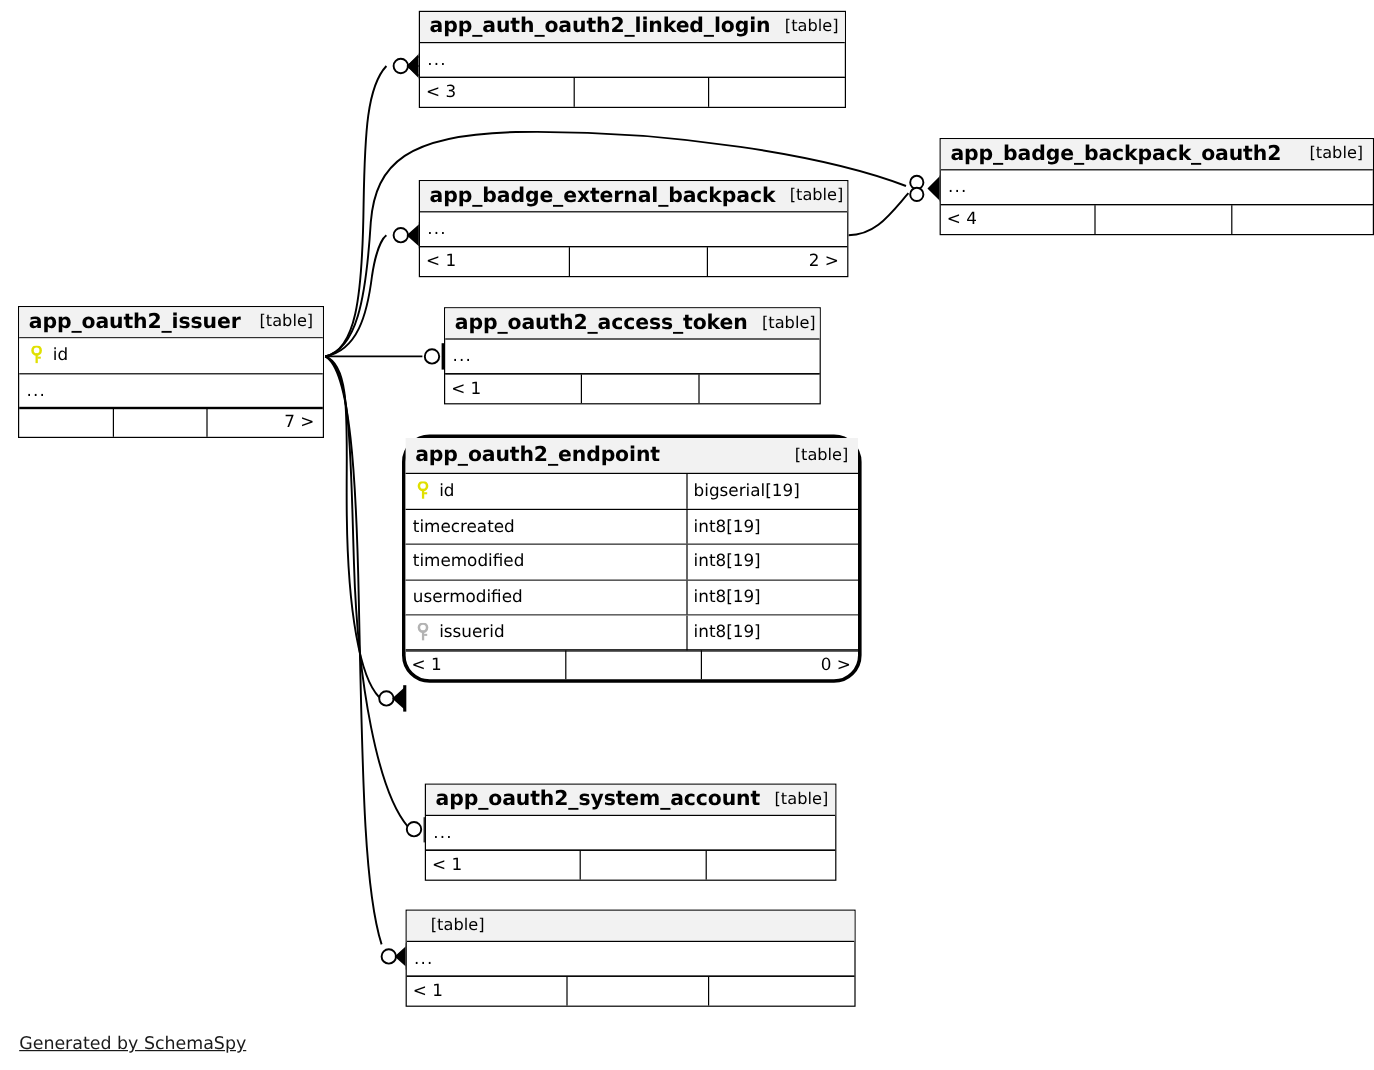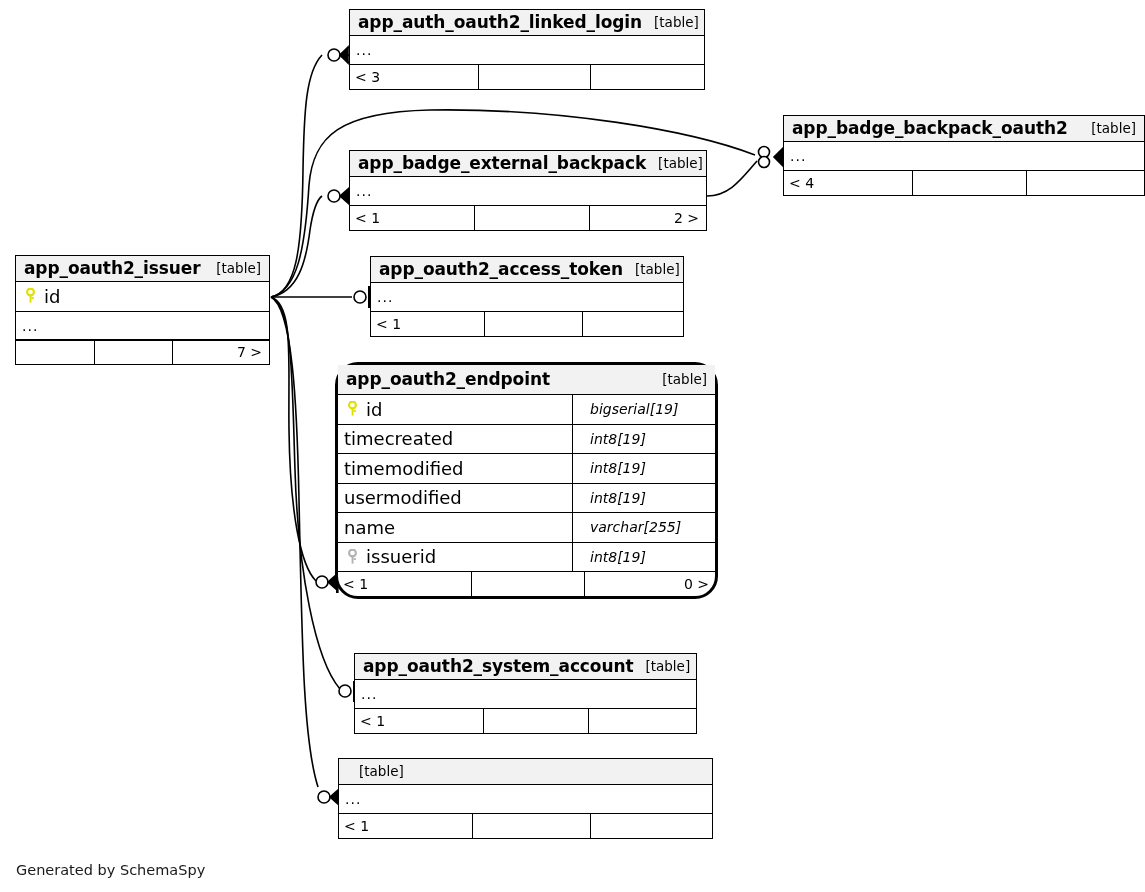--- a/index.html
+++ b/index.html
@@ -71,34 +71,33 @@
     background: #ffffff;
   }
   .tbl-row:last-child {
     border-bottom: none;
   }
   .cell-name {
     display: flex;
     align-items: center;
     flex: 1 1 auto;
     padding-left: 6px;
-    font-size: 18px;
+    font-size: 14px;
     white-space: nowrap;
     overflow: hidden;
   }
   .cell-type {
     box-sizing: border-box;
     border-left: 1.3px solid #000000;
-    padding-left: 17px;
+    padding-left: 5px;
     font-size: 14px;
     white-space: nowrap;
     display: flex;
     align-items: center;
     height: 100%;
-    font-style: italic;
   }
   .ellipsis-row {
     height: 29px;
     display: flex;
     align-items: center;
     padding-left: 6px;
     font-size: 14px;
     border-bottom: 1.6px solid #000000;
     box-sizing: border-box;
     letter-spacing: 1px;
@@ -138,20 +137,21 @@
     flex: 0 0 auto;
   }
   .col-indent {
     padding-left: 6px;
   }
   .credit {
     position: absolute;
     font-size: 14.5px;
     color: #1a1a1a;
     white-space: nowrap;
+    text-decoration: underline;
   }
 </style>
 </head>
 <body>
 
 <div id="canvas">
 
   <svg id="edges" viewBox="0 0 1145 892" width="1145" height="892">
     <g fill="none" stroke="#000000" stroke-width="1.6">
 
@@ -325,26 +325,20 @@
       <div class="cell-type" style="width:143px;">int8[19]</div>
     </div>
 
     <div class="tbl-row">
       <div class="cell-name col-indent">
         <span>usermodified</span>
       </div>
       <div class="cell-type" style="width:143px;">int8[19]</div>
     </div>
 
-    <div class="tbl-row">
-      <div class="cell-name col-indent">
-        <span>name</span>
-      </div>
-      <div class="cell-type" style="width:143px;">varchar[255]</div>
-    </div>
 
 
     <div class="tbl-row">
       <div class="cell-name">
         <svg class="key-icon" viewBox="0 0 13 16">
           <circle cx="6.5" cy="4" r="3.4" fill="none" stroke="#b3b3b3" stroke-width="2.1"></circle>
           <rect x="5.6" y="6.4" width="1.9" height="8.2" fill="#b3b3b3"></rect>
           <rect x="7.4" y="9.2" width="2.6" height="1.7" fill="#b3b3b3"></rect>
         </svg>
         <span>issuerid</span>

